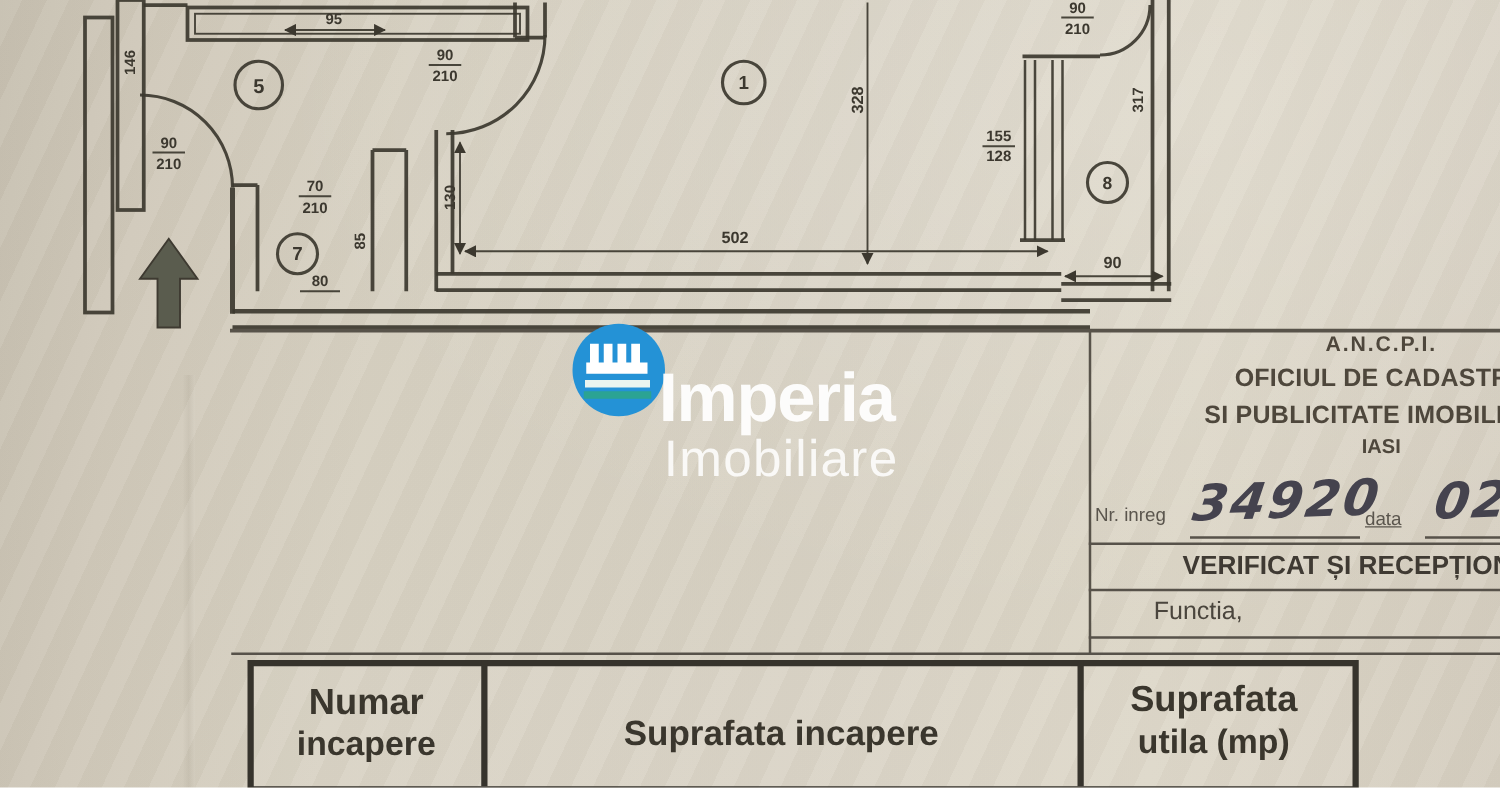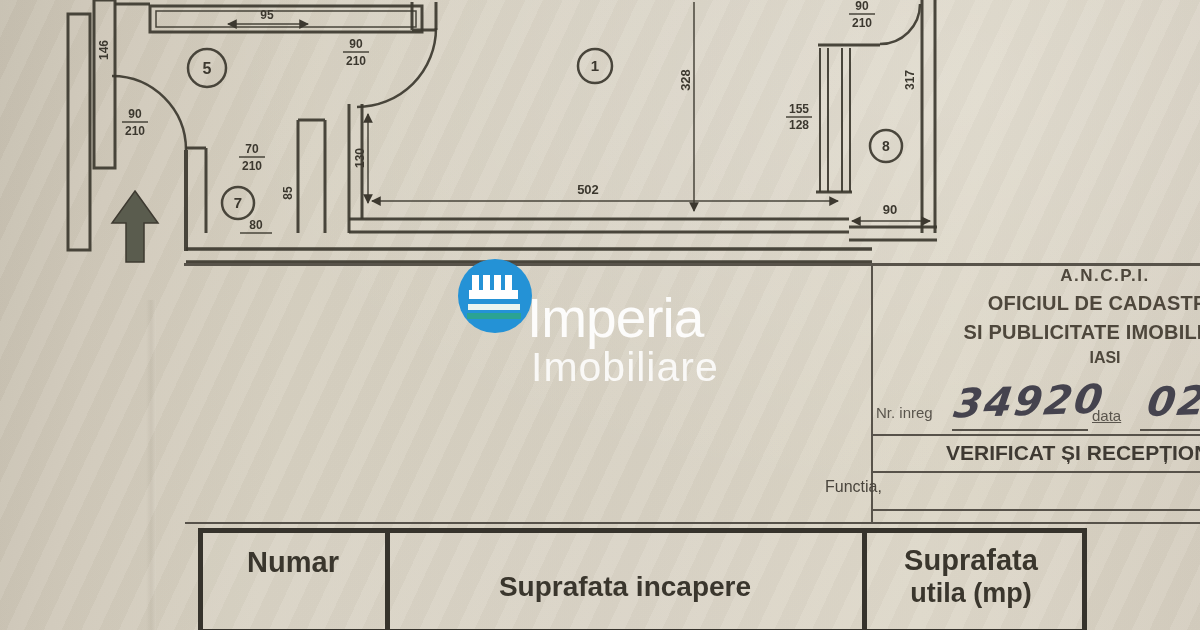--- a/index.html
+++ b/index.html
@@ -18,23 +18,23 @@
   
   .ancpi{position:absolute;left:940px;top:266px;width:330px;text-align:center;color:#4e473c;}
   .ancpi .l1{font-size:17px;font-weight:700;letter-spacing:1.5px;margin-bottom:3px;}
   .ancpi .l2,.ancpi .l3{font-size:20px;font-weight:700;letter-spacing:.2px;line-height:29px;white-space:nowrap;}
   .ancpi .l4{font-size:16px;font-weight:700;margin-top:2px;}
   .reglabel{position:absolute;font-size:15px;color:#5a554d;}
   .handwrite{position:absolute;font-family:"DejaVu Sans", sans-serif;font-style:italic;font-weight:700;
     font-size:40px;color:#45434e;transform:skewX(-10deg) rotate(-2deg);letter-spacing:2px;}
   .hline{position:absolute;height:2px;background:#57524a;}
   .verificat{position:absolute;left:946px;top:441px;font-size:21px;font-weight:700;color:#3f3a33;white-space:nowrap;}
-  .functia{position:absolute;left:825px;top:478px;font-size:16px;color:#4a453d;}
+  .functia{position:absolute;left:923px;top:478px;font-size:20px;color:#4a453d;}
   
-  .wm-brand{position:absolute;left:527px;top:286px;font-size:55px;font-weight:400;
+  .wm-brand{position:absolute;left:527px;top:286px;font-size:55px;font-weight:700;
     color:rgba(255,255,255,.93);letter-spacing:-1px;}
   .wm-sub{position:absolute;left:531px;top:344px;font-size:41px;font-weight:400;
     color:rgba(255,255,255,.85);letter-spacing:1px;}
   
   .tframe{position:absolute;left:198px;top:528px;width:879px;height:96px;
     border:5px solid #36332c;background:rgba(255,255,255,.06);}
   .tdiv{position:absolute;top:528px;width:5px;height:101px;background:#36332c;}
   .th{position:absolute;color:#3a362d;font-weight:700;text-align:center;line-height:33px;}
   .th .a{font-size:29px;}
   .th .b{font-size:27px;}
@@ -172,20 +172,21 @@
 
   <div class="verificat">VERIFICAT ȘI RECEPȚIONAT</div>
   <div class="functia">Functia,</div>
 
   <div class="tframe"></div>
   <div class="tdiv" style="left:385px;"></div>
   <div class="tdiv" style="left:862px;"></div>
 
   <div class="th" style="left:203px;top:546px;width:180px;">
     <div class="a">Numar</div>
+    <div class="b">incapere</div>
   </div>
   <div class="th" style="left:390px;top:570px;width:470px;">
     <div class="a" style="font-size:28px;">Suprafata incapere</div>
   </div>
   <div class="th" style="left:867px;top:544px;width:208px;">
     <div class="a">Suprafata</div>
     <div class="b">utila (mp)</div>
   </div>
 
 </div>

